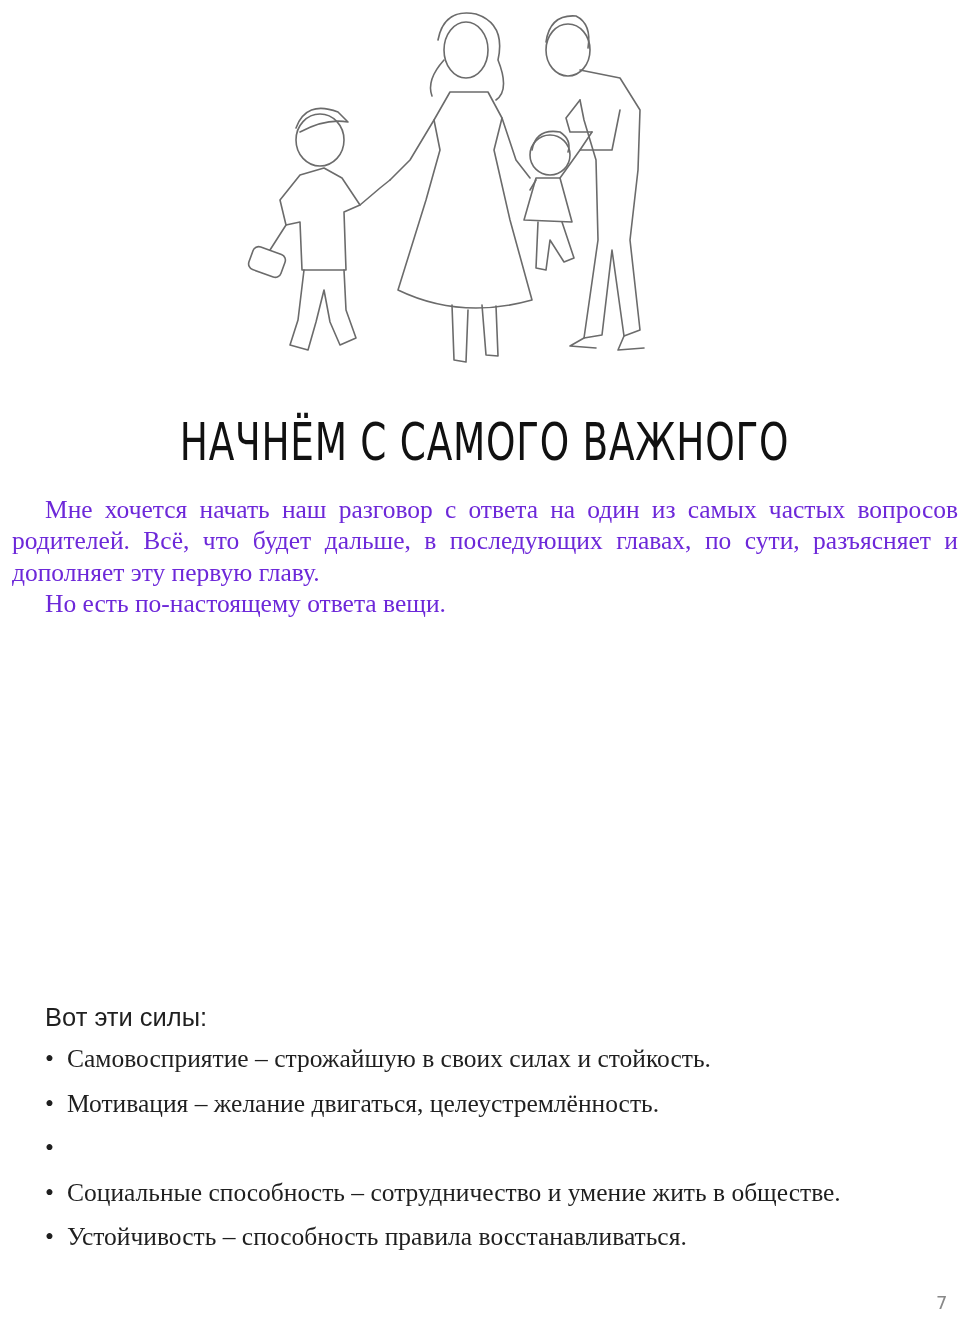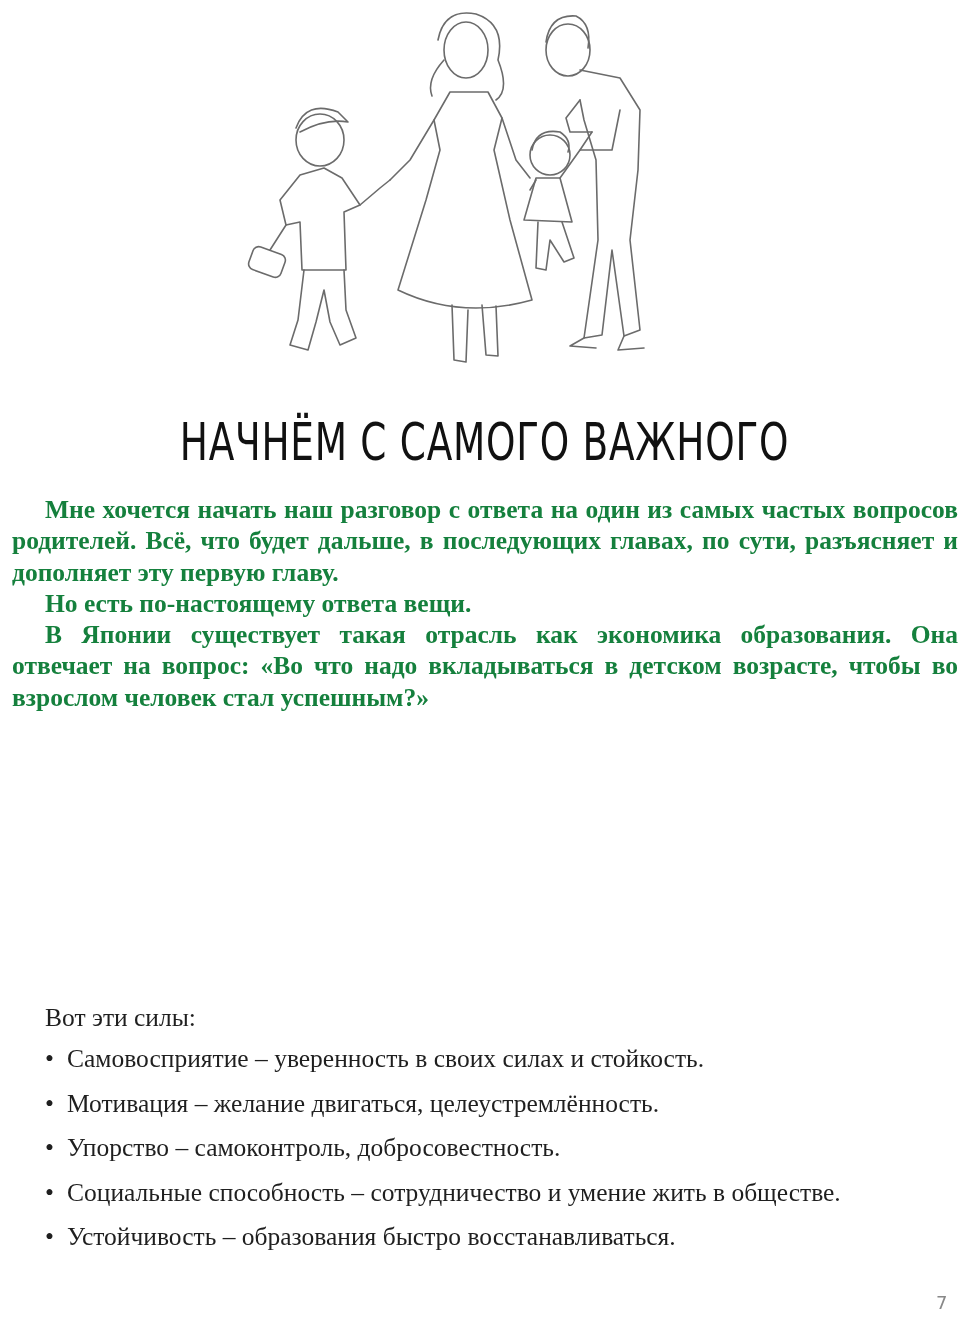--- a/index.html
+++ b/index.html
@@ -7,24 +7,24 @@
     .illustration { position: absolute; left: 220px; top: 0; width: 500px; height: 390px; }
     .title {
       position: absolute; left: 0; top: 412px; width: 969px; text-align: center;
       font-family: "DejaVu Sans", sans-serif; font-size: 52px; font-weight: normal;
       letter-spacing: 1px; transform: scaleX(0.72); transform-origin: center; color: #111;
       white-space: nowrap;
     }
     .body {
       position: absolute; left: 12px; top: 494px; width: 946px;
       font-family: "Liberation Serif", serif; font-size: 25.5px; line-height: 31.3px;
-      color: #15803d; text-align: justify; font-weight: bold;
+      color: #6d28d9; text-align: justify;
     }
     .body p { margin: 0; text-indent: 33px; }
-    .lead-in { position: absolute; left: 45px; top: 1003px; font-family: Liberation Serif, serif; font-size: 25.5px; color: #1f1f1f; }
+    .lead-in { position: absolute; left: 45px; top: 1003px; font-family: Liberation Sans, sans-serif; font-size: 25.5px; color: #1f1f1f; }
     .bullets { position: absolute; left: 45px; top: 1044px; margin: 0; padding: 0; list-style: none; font-family: "Liberation Serif", serif; font-size: 25.5px; color: #1f1f1f; }
     .bullets li { height: 44.5px; line-height: 30px; display: flex; }
     .bullets .dot { width: 22px; flex: none; }
     .page-num { position: absolute; left: 936px; top: 1292px; font-family: "DejaVu Sans", sans-serif; font-size: 18px; color: #888; }
   </style>
 </head>
 <body>
 
 <div class="illustration">
   <svg width="500" height="390" viewBox="0 0 500 390" fill="none" stroke="#6b6b6b" stroke-width="1.6" stroke-linecap="round" stroke-linejoin="round">
@@ -69,41 +69,39 @@
       <path d="M404 336 L398 350 L424 348"></path>
     </g>
   </svg>
 </div>
 
 <div class="title">НАЧНЁМ С САМОГО ВАЖНОГО</div>
 
 <div class="body">
   <p>Мне хочется начать наш разговор с ответа на один из самых частых вопросов родителей. Всё, что будет дальше, в последующих главах, по сути, разъясняет и дополняет эту первую главу.</p>
   <p>Но есть по-настоящему ответа вещи.</p>
-  <p>В Японии существует такая отрасль как экономика образования. Она отвечает на вопрос: «Во что надо вкладываться в детском возрасте, чтобы во взрослом человек стал успешным?»</p>
 </div>
 
 <div class="lead-in">Вот эти силы:</div>
 
 <ul class="bullets">
   <li>
       <span class="dot">•</span>
-      <span>Самовосприятие – уверенность в своих силах и стойкость.</span>
+      <span>Самовосприятие – строжайшую в своих силах и стойкость.</span>
     </li>
   <li>
       <span class="dot">•</span>
       <span>Мотивация – желание двигаться, целеустремлённость.</span>
     </li>
   <li>
       <span class="dot">•</span>
-      <span>Упорство – самоконтроль, добросовестность.</span>
     </li>
   <li>
       <span class="dot">•</span>
       <span>Социальные способность – сотрудничество и умение жить в обществе.</span>
     </li>
   <li>
       <span class="dot">•</span>
-      <span>Устойчивость – образования быстро восстанавливаться.</span>
+      <span>Устойчивость – способность правила восстанавливаться.</span>
     </li>
 </ul>
 
 <div class="page-num">7</div>
 
 </body></html>

